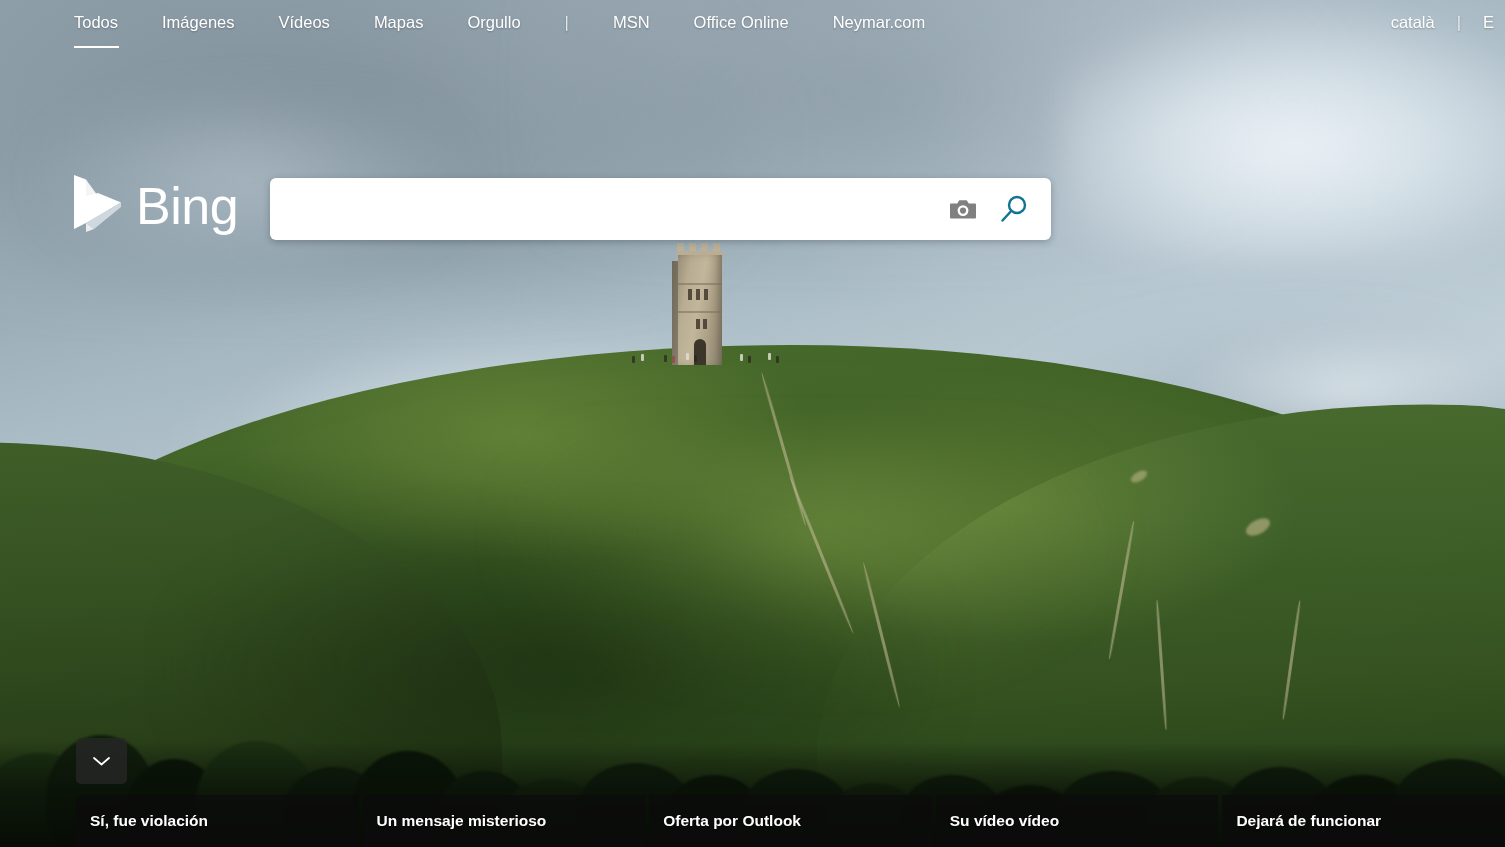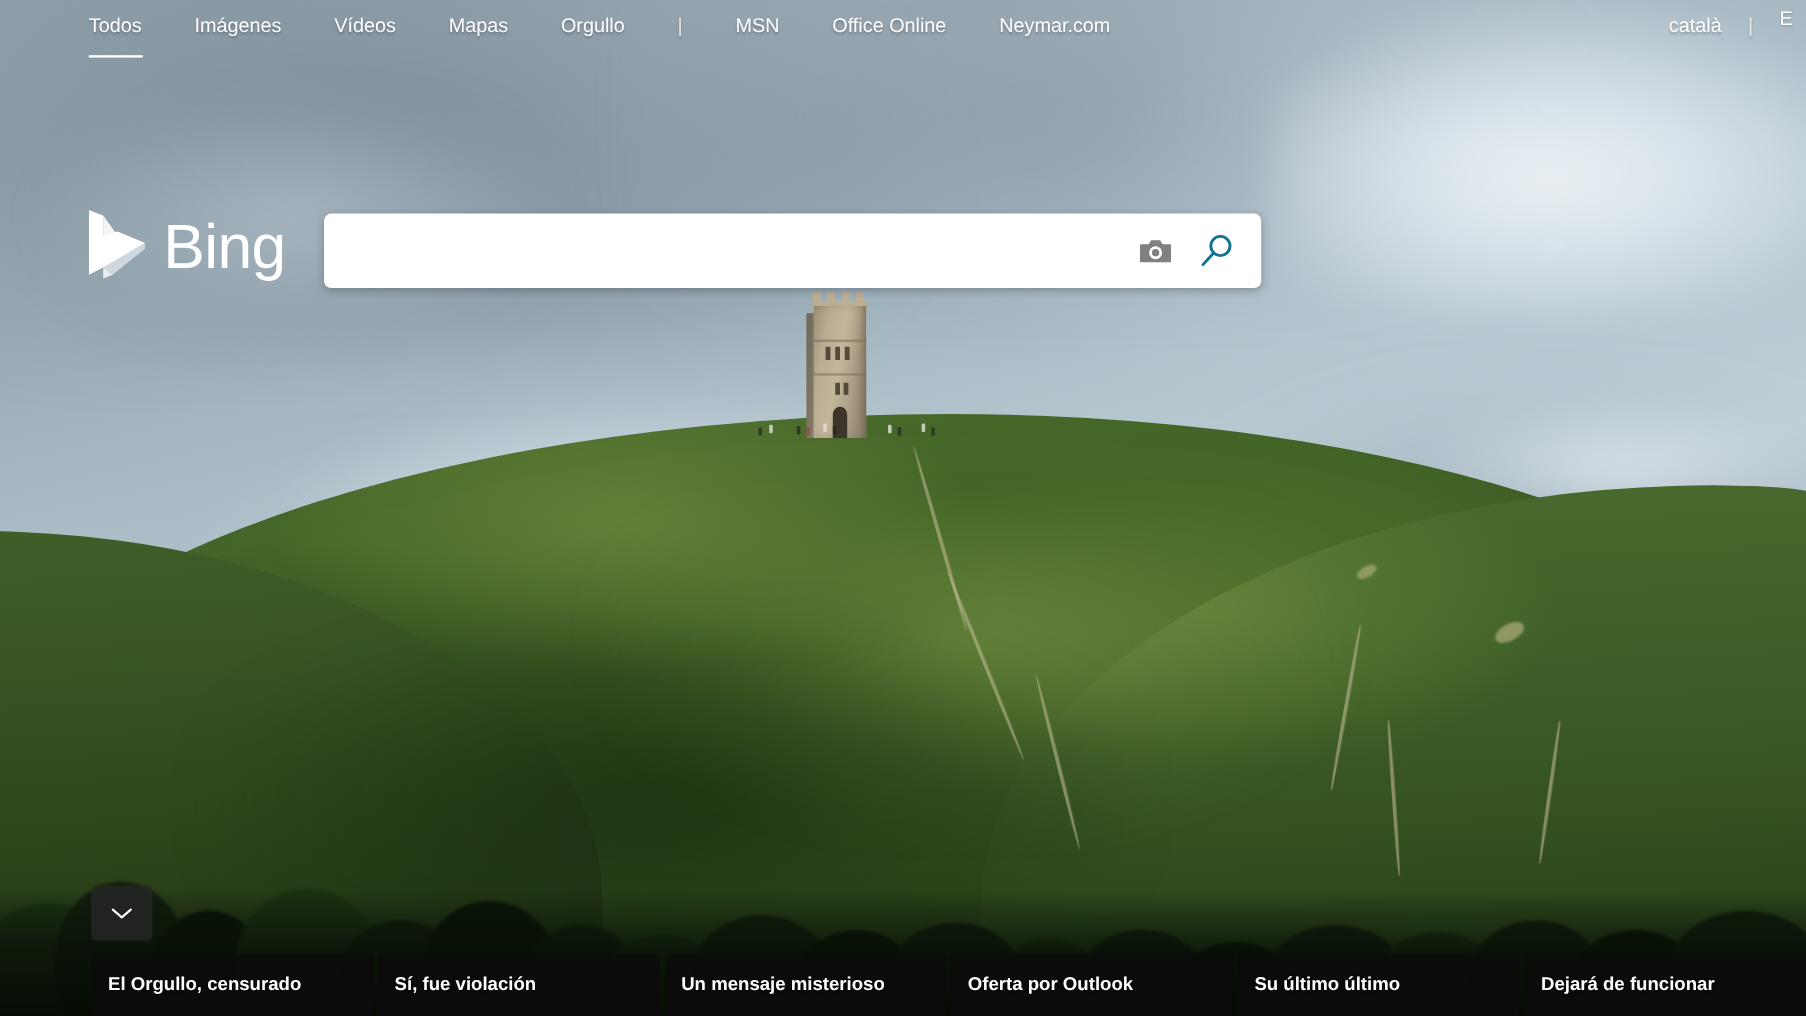--- a/index.html
+++ b/index.html
@@ -337,21 +337,21 @@
     color: rgba(255,255,255,0.78);
     font-size: 16.5px;
     line-height: 20px;
     padding-top: 12px;
     margin-right: 44px;
     text-shadow: 0 1px 2px rgba(0,0,0,0.25);
   }
   .nav-right {
     margin-left: auto;
     display: flex;
-    align-items: center;
+    align-items: flex-end;
     padding-right: 0px;
   }
   .nav-right .nav-item { margin-right: 0; }
   .nav-right .nav-sep { margin: 0 22px; }
   .nav-clip {
     overflow: hidden;
     width: 22px;
   }
 
   
@@ -589,32 +589,29 @@
   </div>
 
   <button class="chevron-btn">
     <svg width="19" height="12" viewBox="0 0 19 12">
       <polyline points="2,3 9.5,9.5 17,3" fill="none" stroke="#ffffff" stroke-width="1.8" stroke-linecap="round" stroke-linejoin="round"></polyline>
     </svg>
   </button>
 
   <div class="newsbar">
     <div class="news-tile">
-      <span class="news-title">El Orgullo, censurado</span>
-    </div>
-    <div class="news-tile">
       <span class="news-title">Sí, fue violación</span>
     </div>
     <div class="news-tile">
       <span class="news-title">Un mensaje misterioso</span>
     </div>
     <div class="news-tile">
       <span class="news-title">Oferta por Outlook</span>
     </div>
     <div class="news-tile">
-      <span class="news-title">Su último último</span>
+      <span class="news-title">Su vídeo vídeo</span>
     </div>
     <div class="news-tile">
       <span class="news-title">Dejará de funcionar</span>
     </div>
   </div>
 
 </div>
 
 </body></html>

